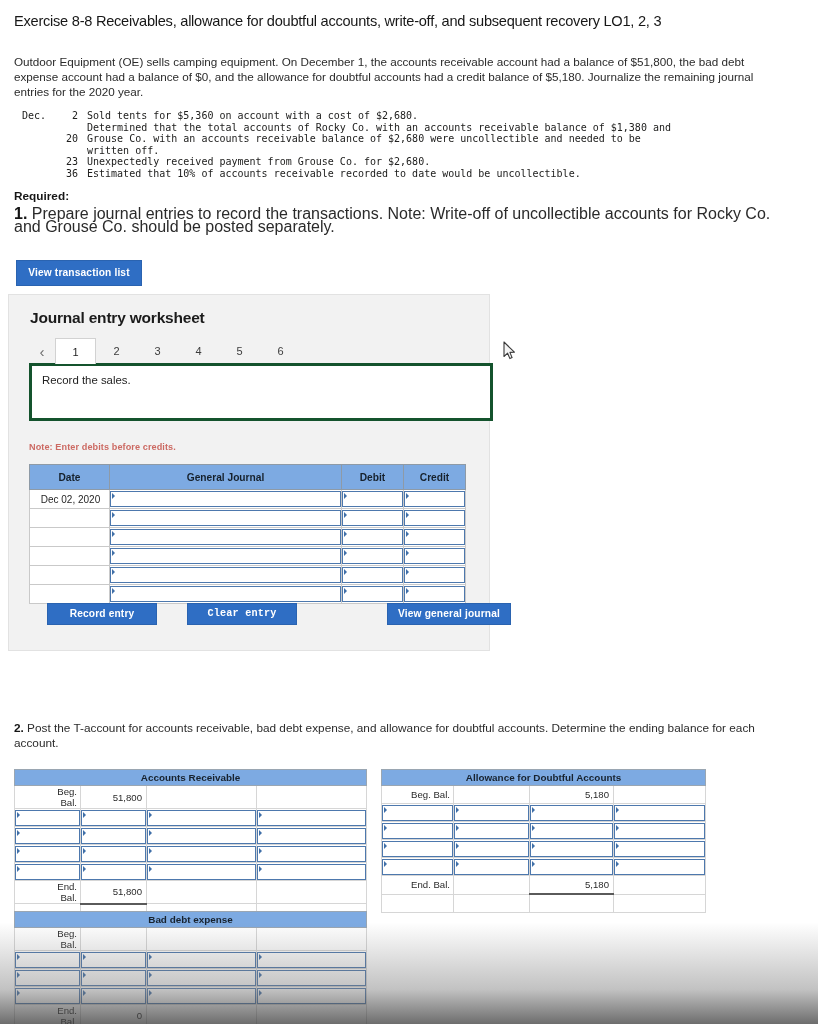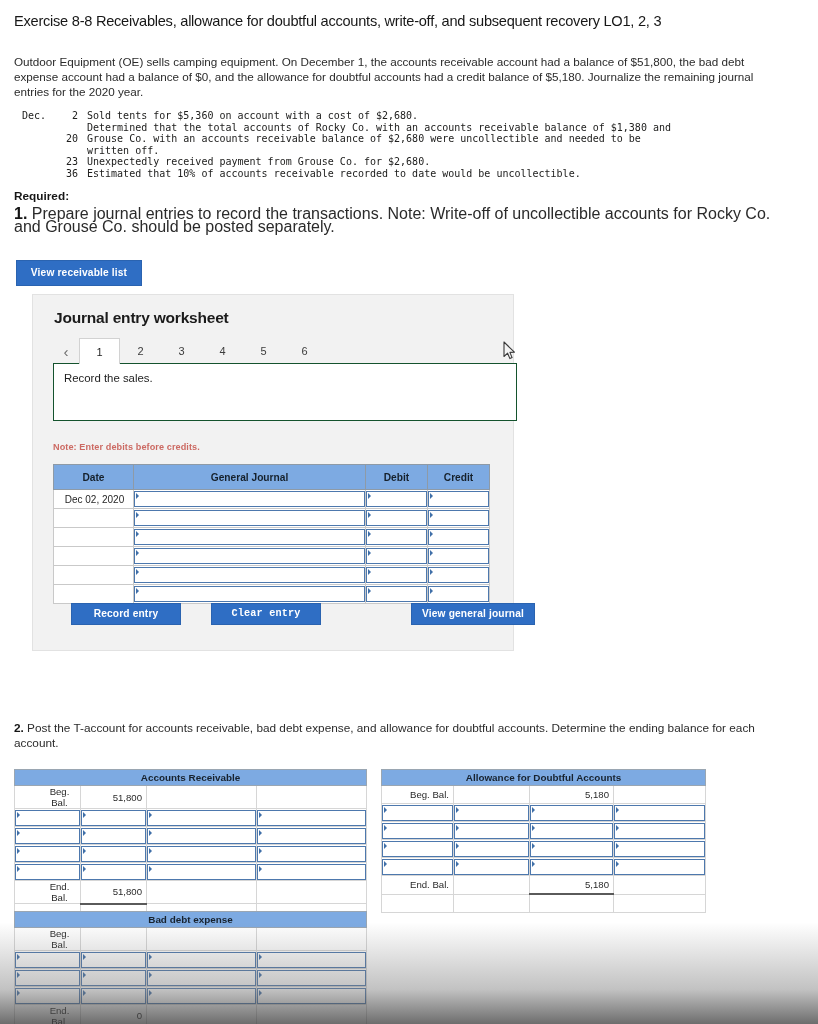--- a/index.html
+++ b/index.html
@@ -95,21 +95,21 @@
     position: absolute;
     left: 16px;
     top: 260px;
     width: 126px;
     height: 26px;
   }
 
   
   .worksheet {
     position: absolute;
-    left: 32px;
+    left: 8px;
     top: 294px;
     width: 482px;
     height: 357px;
     background: #f2f2f2;
     border: 1px solid #e2e2e2;
     box-sizing: border-box;
   }
   .ws-title {
     position: absolute;
     left: 21px;
@@ -160,21 +160,21 @@
     color: #222;
   }
 
   .ws-panel {
     position: absolute;
     left: 20px;
     top: 68px;
     width: 464px;
     height: 58px;
     background: #ffffff;
-    border: 1px solid #14532d;
+    border: 3px solid #14532d;
     box-sizing: border-box;
     z-index: 2;
   }
   .ws-panel-text {
     position: absolute;
     left: 10px;
     top: 8px;
     font-size: 11.4px;
     color: #222;
   }
@@ -277,21 +277,21 @@
     text-align: center;
   }
   .tbl td {
     border: 1px solid #d6d6d6;
     height: 17px;
     padding: 0 3px;
     background: #fff;
     vertical-align: middle;
     font-size: 9.6px;
   }
-  .tbl td.lbl { text-align: center; padding-left: 27px; }
+  .tbl td.lbl { text-align: right; padding-left: 27px; }
   .tbl td.num { text-align: right; padding-right: 4px; }
   .tbl td.boxcell { padding: 0; }
   .tbl td.ul { border-bottom: 2px solid #5a5a5a; }
 
   .tacct-ar   { left: 14px;  top: 769px; width: 352px; }
   .tacct-adj  { left: 381px; top: 769px; width: 324px; }
   .tacct-bde  { left: 14px;  top: 911px; width: 352px; }
 
   
   .fade {
@@ -353,21 +353,21 @@
       <span class="tx-day">36</span>
       <span class="tx-desc">Estimated that 10% of accounts receivable recorded to date would be uncollectible.</span>
     </div>
   </div>
 
 <div class="required-head">Required:</div>
 <div class="required-body">
   <b>1.</b><span> Prepare journal entries to record the transactions. Note: Write-off of uncollectible accounts for Rocky Co. and Grouse Co. should be posted separately.</span>
 </div>
 
-<div class="btn btn-view-tx">View receivable list</div>
+<div class="btn btn-view-tx">View transaction list</div>
 
 <div class="worksheet">
 
   <div class="ws-title">Journal entry worksheet</div>
 
   <div class="tabs">
     <div class="tab-prev">‹</div>
     <div class="tab active">1</div>
     <div class="tab">2</div>
     <div class="tab">3</div>

